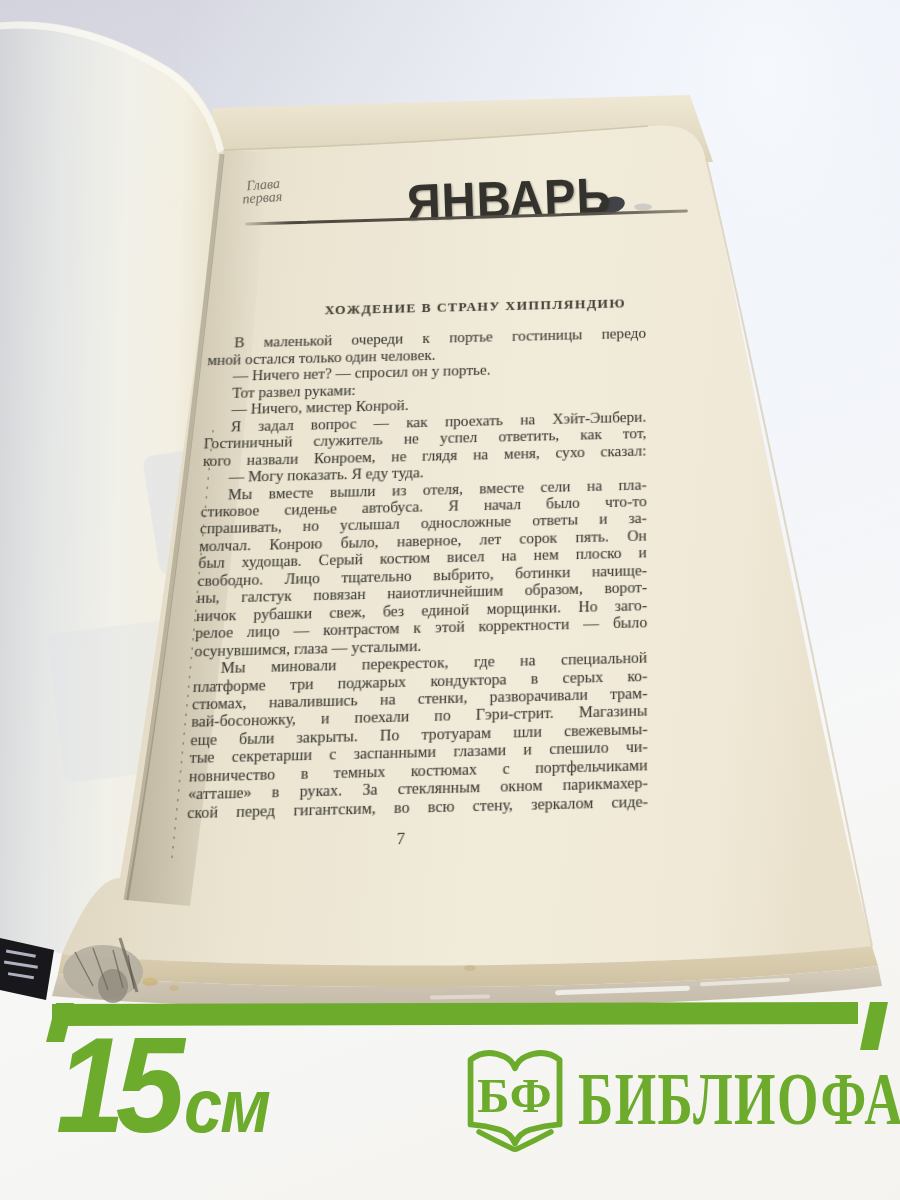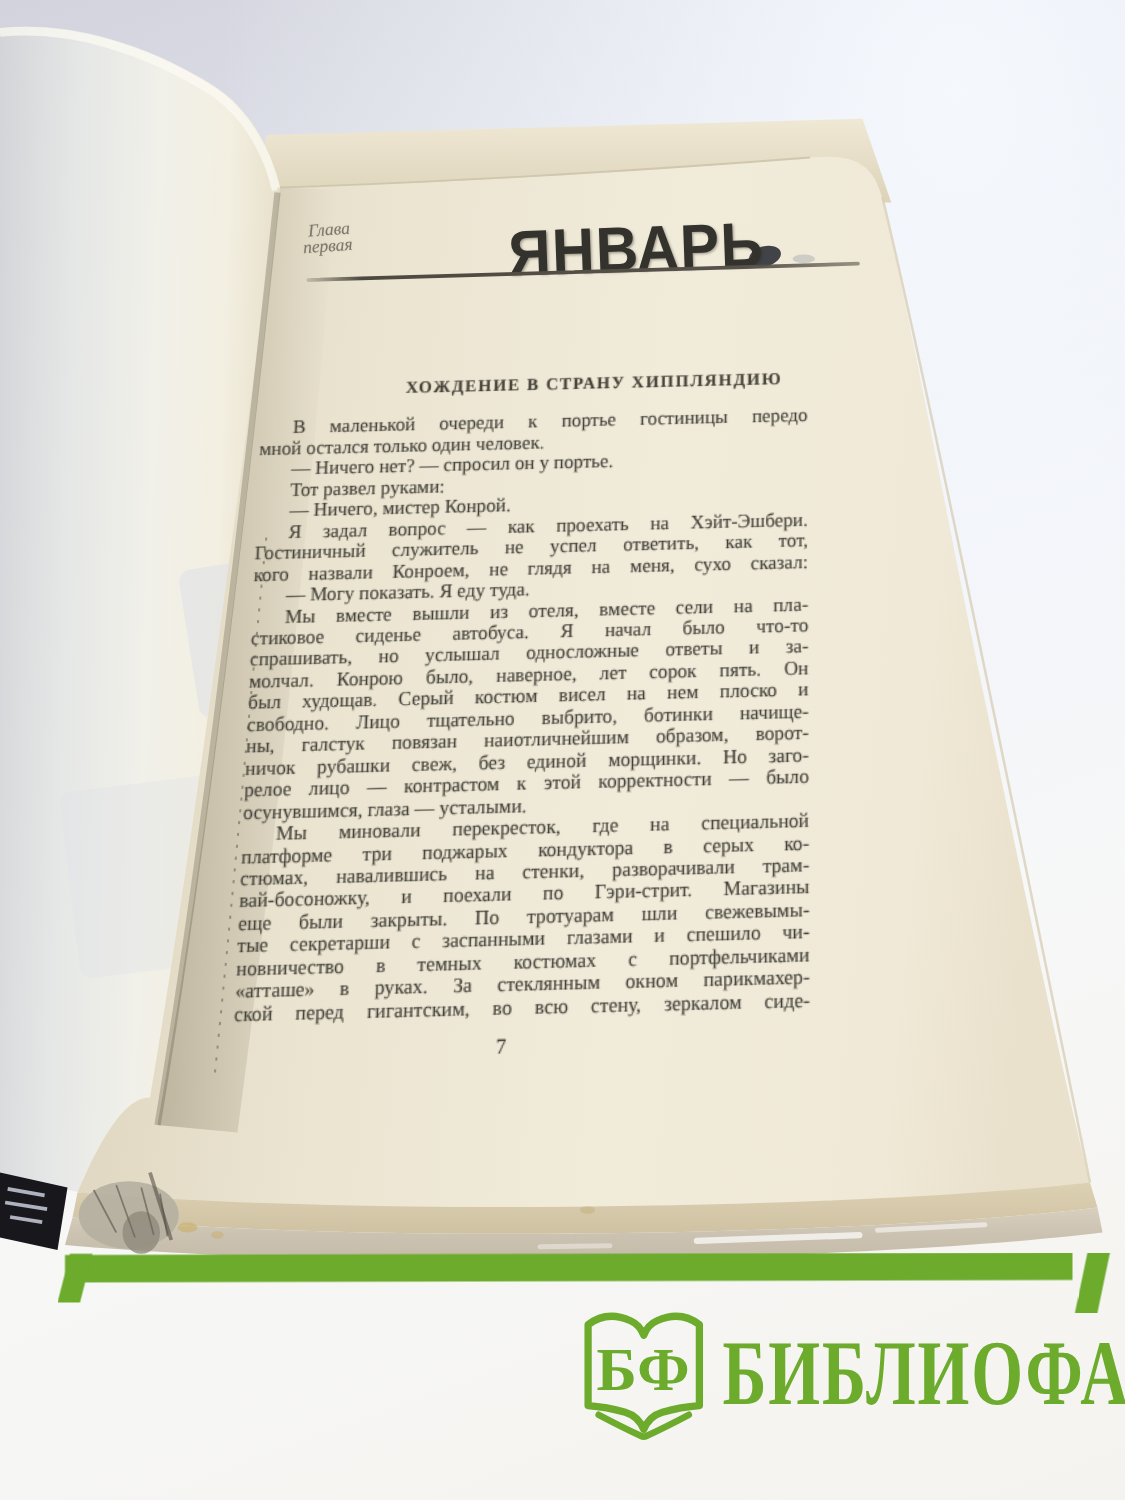--- a/index.html
+++ b/index.html
@@ -188,16 +188,20 @@
         <div class="bline just">вай-босоножку, и поехали по Гэри-стрит. Магазины</div>
         <div class="bline just">еще были закрыты. По тротуарам шли свежевымы-</div>
         <div class="bline just">тые секретарши с заспанными глазами и спешило чи-</div>
         <div class="bline just">новничество в темных костюмах с портфельчиками</div>
         <div class="bline just">«атташе» в руках. За стеклянным окном парикмахер-</div>
         <div class="bline just">ской перед гигантским, во всю стену, зеркалом сиде-</div>
       </div>
     <div class="pagenum">7</div>
   </div>
 
+  <div class="txt ruler-label">
+    <span class="num">15</span>
+      <span class="unit">см</span>
+  </div>
 
   <div class="txt brand-name">БИБЛИОФАН</div>
 
 </div>
 
 </body></html>

